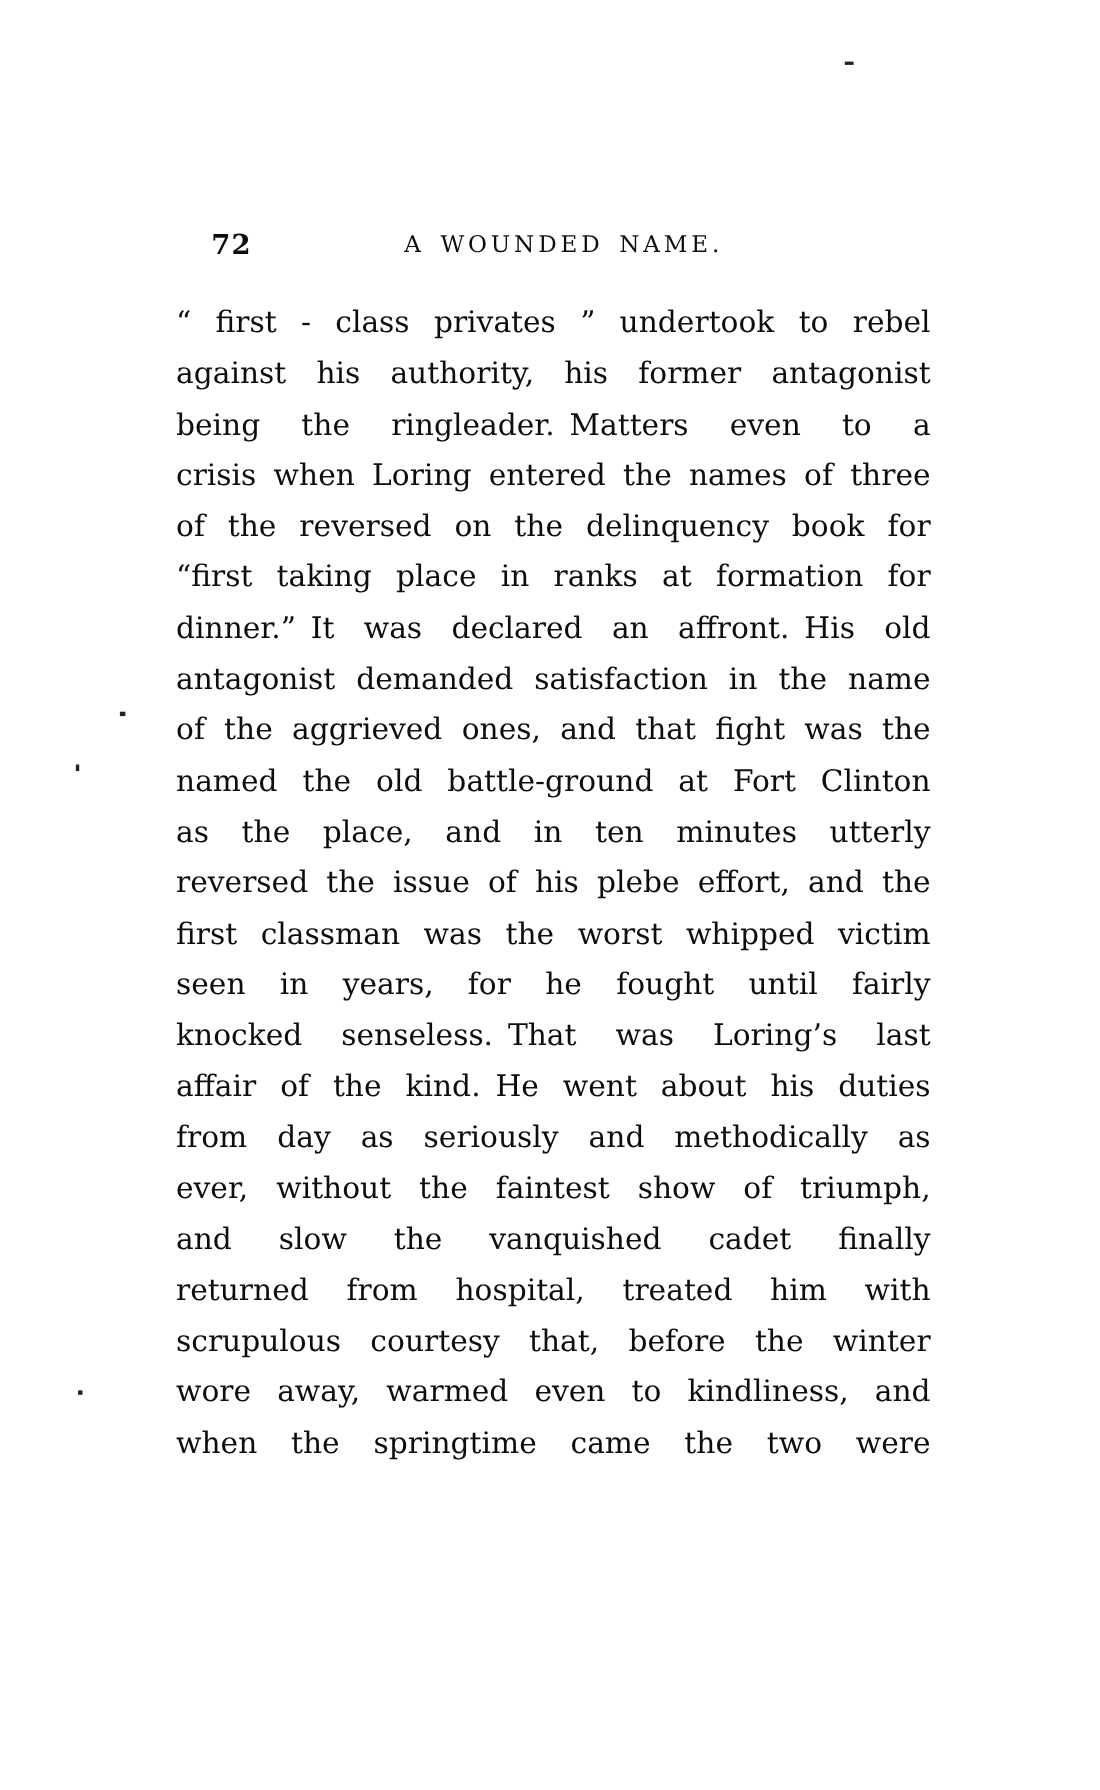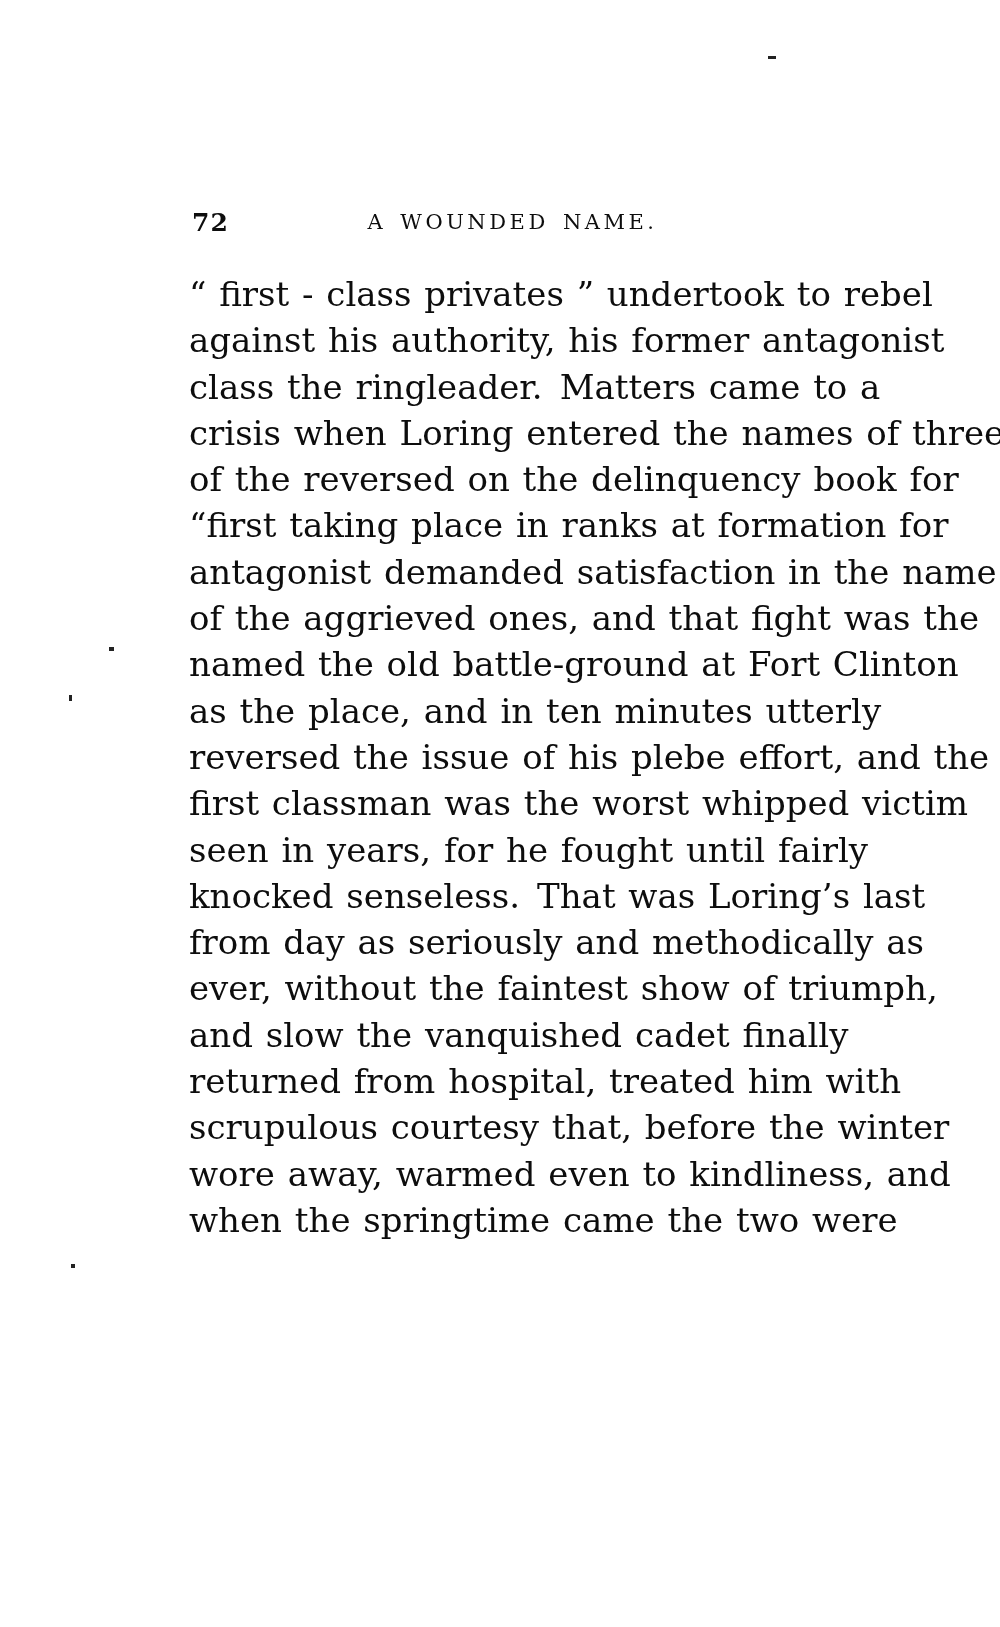--- a/index.html
+++ b/index.html
@@ -44,29 +44,28 @@
     word-spacing: 4px;
     color: #0d0d0d;
   }
   .body-text {
     position: absolute;
     top: 271px;
     left: 160px;
     width: 686px;
   }
   .line {
-    font-size: 34px;
+    font-size: 27px;
     line-height: 46.3px;
     height: 46.3px;
     text-align: justify;
     text-align-last: justify;
     white-space: nowrap;
     word-spacing: 2px;
     color: #0d0d0d;
-    margin-left: 29px;
   }
   
   .speck {
     position: absolute;
     background: #222222;
   }
   .speck-1 { left: 768px; top: 56px;  width: 8px; height: 3px; }
   .speck-2 { left: 109px; top: 647px; width: 5px; height: 4px; }
   .speck-3 { left: 69px;  top: 695px; width: 3px; height: 6px; }
   .speck-4 { left: 71px;  top: 1264px; width: 4px; height: 4px; }
@@ -82,32 +81,34 @@
   <div class="speck speck-4"></div>
 
   <div class="header">
     <span class="page-num">72</span>
     <span class="running-title">A WOUNDED NAME.</span>
   </div>
 
   <div class="body-text">
       <div class="line">“ first - class  privates ”  undertook  to  rebel</div>
       <div class="line">against his authority, his former antagonist</div>
-      <div class="line">class the ringleader. Matters came to a</div>
+      <div class="line">being the ringleader. Matters even to a</div>
       <div class="line">crisis when Loring entered the names of three</div>
       <div class="line">of the reversed on the delinquency book for</div>
       <div class="line">“first taking place in ranks at formation for</div>
+      <div class="line">dinner.” It was declared an affront. His old</div>
       <div class="line">antagonist demanded satisfaction in the name</div>
       <div class="line">of the aggrieved ones, and that fight was the</div>
       <div class="line">named the old battle-ground at Fort Clinton</div>
       <div class="line">as the place, and in ten minutes utterly</div>
       <div class="line">reversed the issue of his plebe effort, and the</div>
       <div class="line">first classman was the worst whipped victim</div>
       <div class="line">seen in years, for he fought until fairly</div>
       <div class="line">knocked senseless. That was Loring’s last</div>
+      <div class="line">affair of the kind. He went about his duties</div>
       <div class="line">from day as seriously and methodically as</div>
       <div class="line">ever, without the faintest show of triumph,</div>
       <div class="line">and slow the vanquished cadet finally</div>
       <div class="line">returned from hospital, treated him with</div>
       <div class="line">scrupulous courtesy that, before the winter</div>
       <div class="line">wore away, warmed even to kindliness, and</div>
       <div class="line">when the springtime came the two were</div>
     </div>
 
 </div>

